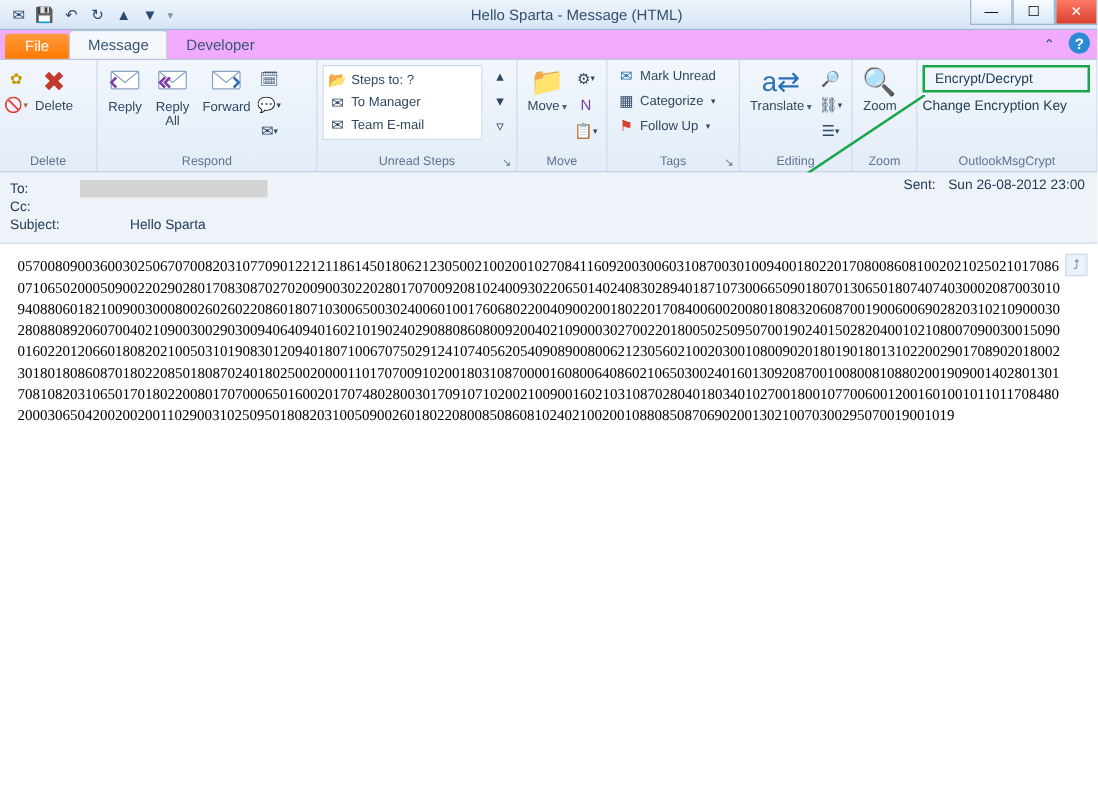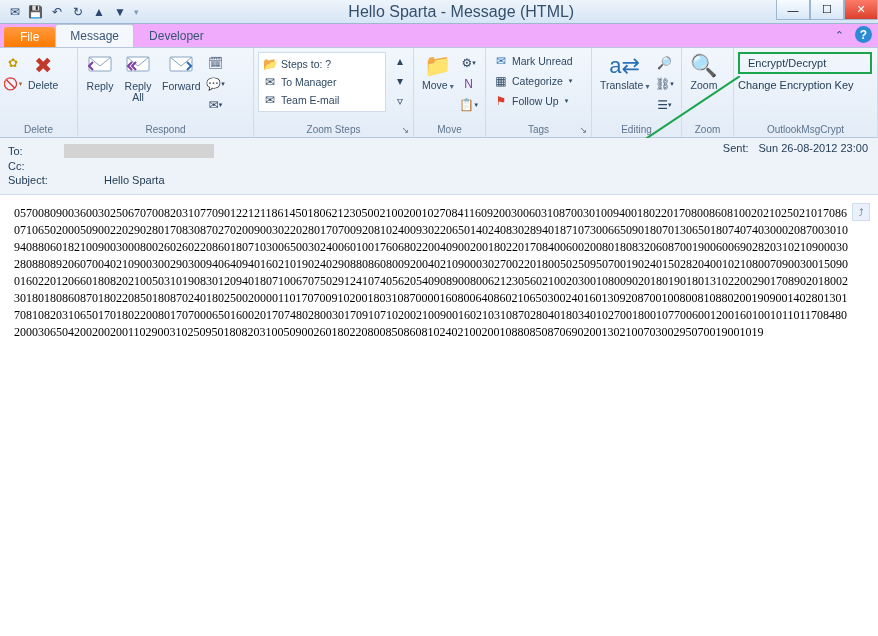--- a/index.html
+++ b/index.html
@@ -3,21 +3,21 @@
 <meta charset="utf-8">
 <style>
   * { box-sizing: border-box; margin: 0; padding: 0; }
   html, body { width: 878px; height: 636px; font-family: "Segoe UI", Tahoma, sans-serif; font-size: 11px; background: #fff; overflow: hidden; }
 
   
   .titlebar { display:flex; align-items:center; height:24px; background: linear-gradient(#eef4fb,#d6e5f5); border-bottom:1px solid #9db7d1; }
   .qab { display:flex; align-items:center; gap:3px; padding:0 6px; height:100%; }
   .qab .qbtn { width:18px; height:18px; display:flex; align-items:center; justify-content:center; color:#2a4870; font-size:12px; cursor:pointer; }
   .qab .sep { color:#7f99b5; font-size:9px; padding:0 2px; }
-  .titlebar .title { flex:1; text-align:center; font-size:16px; color:#35506d; }
+  .titlebar .title { flex:1; text-align:center; font-size:12px; color:#35506d; }
   .wincontrols { display:flex; height:100%; }
   .wincontrols .wc { width:34px; height:20px; margin-top:0; display:flex; align-items:center; justify-content:center; border:1px solid #9db7d1; border-top:none; background:linear-gradient(#f7fbff,#d7e7f7); cursor:pointer; font-size:11px; }
   .wincontrols .wc.close { background:linear-gradient(#ff7a68,#d9402c); color:#fff; }
 
   
   .tabrow { display:flex; align-items:flex-end; height:24px; background:#f0abfc; border-bottom:1px solid #b8c8dc; position:relative; }
   .tabrow .filetab { background:linear-gradient(#ff9a3f,#ff7a00); color:#fff; padding:3px 16px; font-size:12px; border-radius:3px 3px 0 0; margin-left:4px; cursor:pointer; }
   .tabrow .tab { padding:4px 14px; font-size:12px; color:#3a5572; cursor:pointer; border:1px solid transparent; border-bottom:none; }
   .tabrow .tab.active { background:#f4f8fd; border-color:#b8c8dc; border-radius:3px 3px 0 0; }
   .tabrow .minrib { position:absolute; right:34px; top:5px; color:#3a5572; font-size:11px; cursor:pointer; }
@@ -166,21 +166,21 @@
             <span class="ico">✉</span>
             <span>Team E-mail</span>
           </div>
       </div>
       <div class="qsctrl">
         <span class="icoonly">▴</span>
         <span class="icoonly">▾</span>
         <span class="icoonly">▿</span>
       </div>
     </div>
-    <div class="gname"><span>Zoom Steps</span><span class="launch">↘</span></div>
+    <div class="gname"><span>Unread Steps</span><span class="launch">↘</span></div>
   </div>
 
   <div class="group" style="width:72px">
     <div class="grow">
       <div class="bbtn">
         <span class="ico" style="color:#c79b3a">📁</span>
         <span class="lbl dd">Move</span>
       </div>
       <div class="vcol" style="justify-content:flex-start;gap:3px;margin-top:2px">
         <span class="icoonly">⚙<span style="font-size:7px">▾</span></span>

